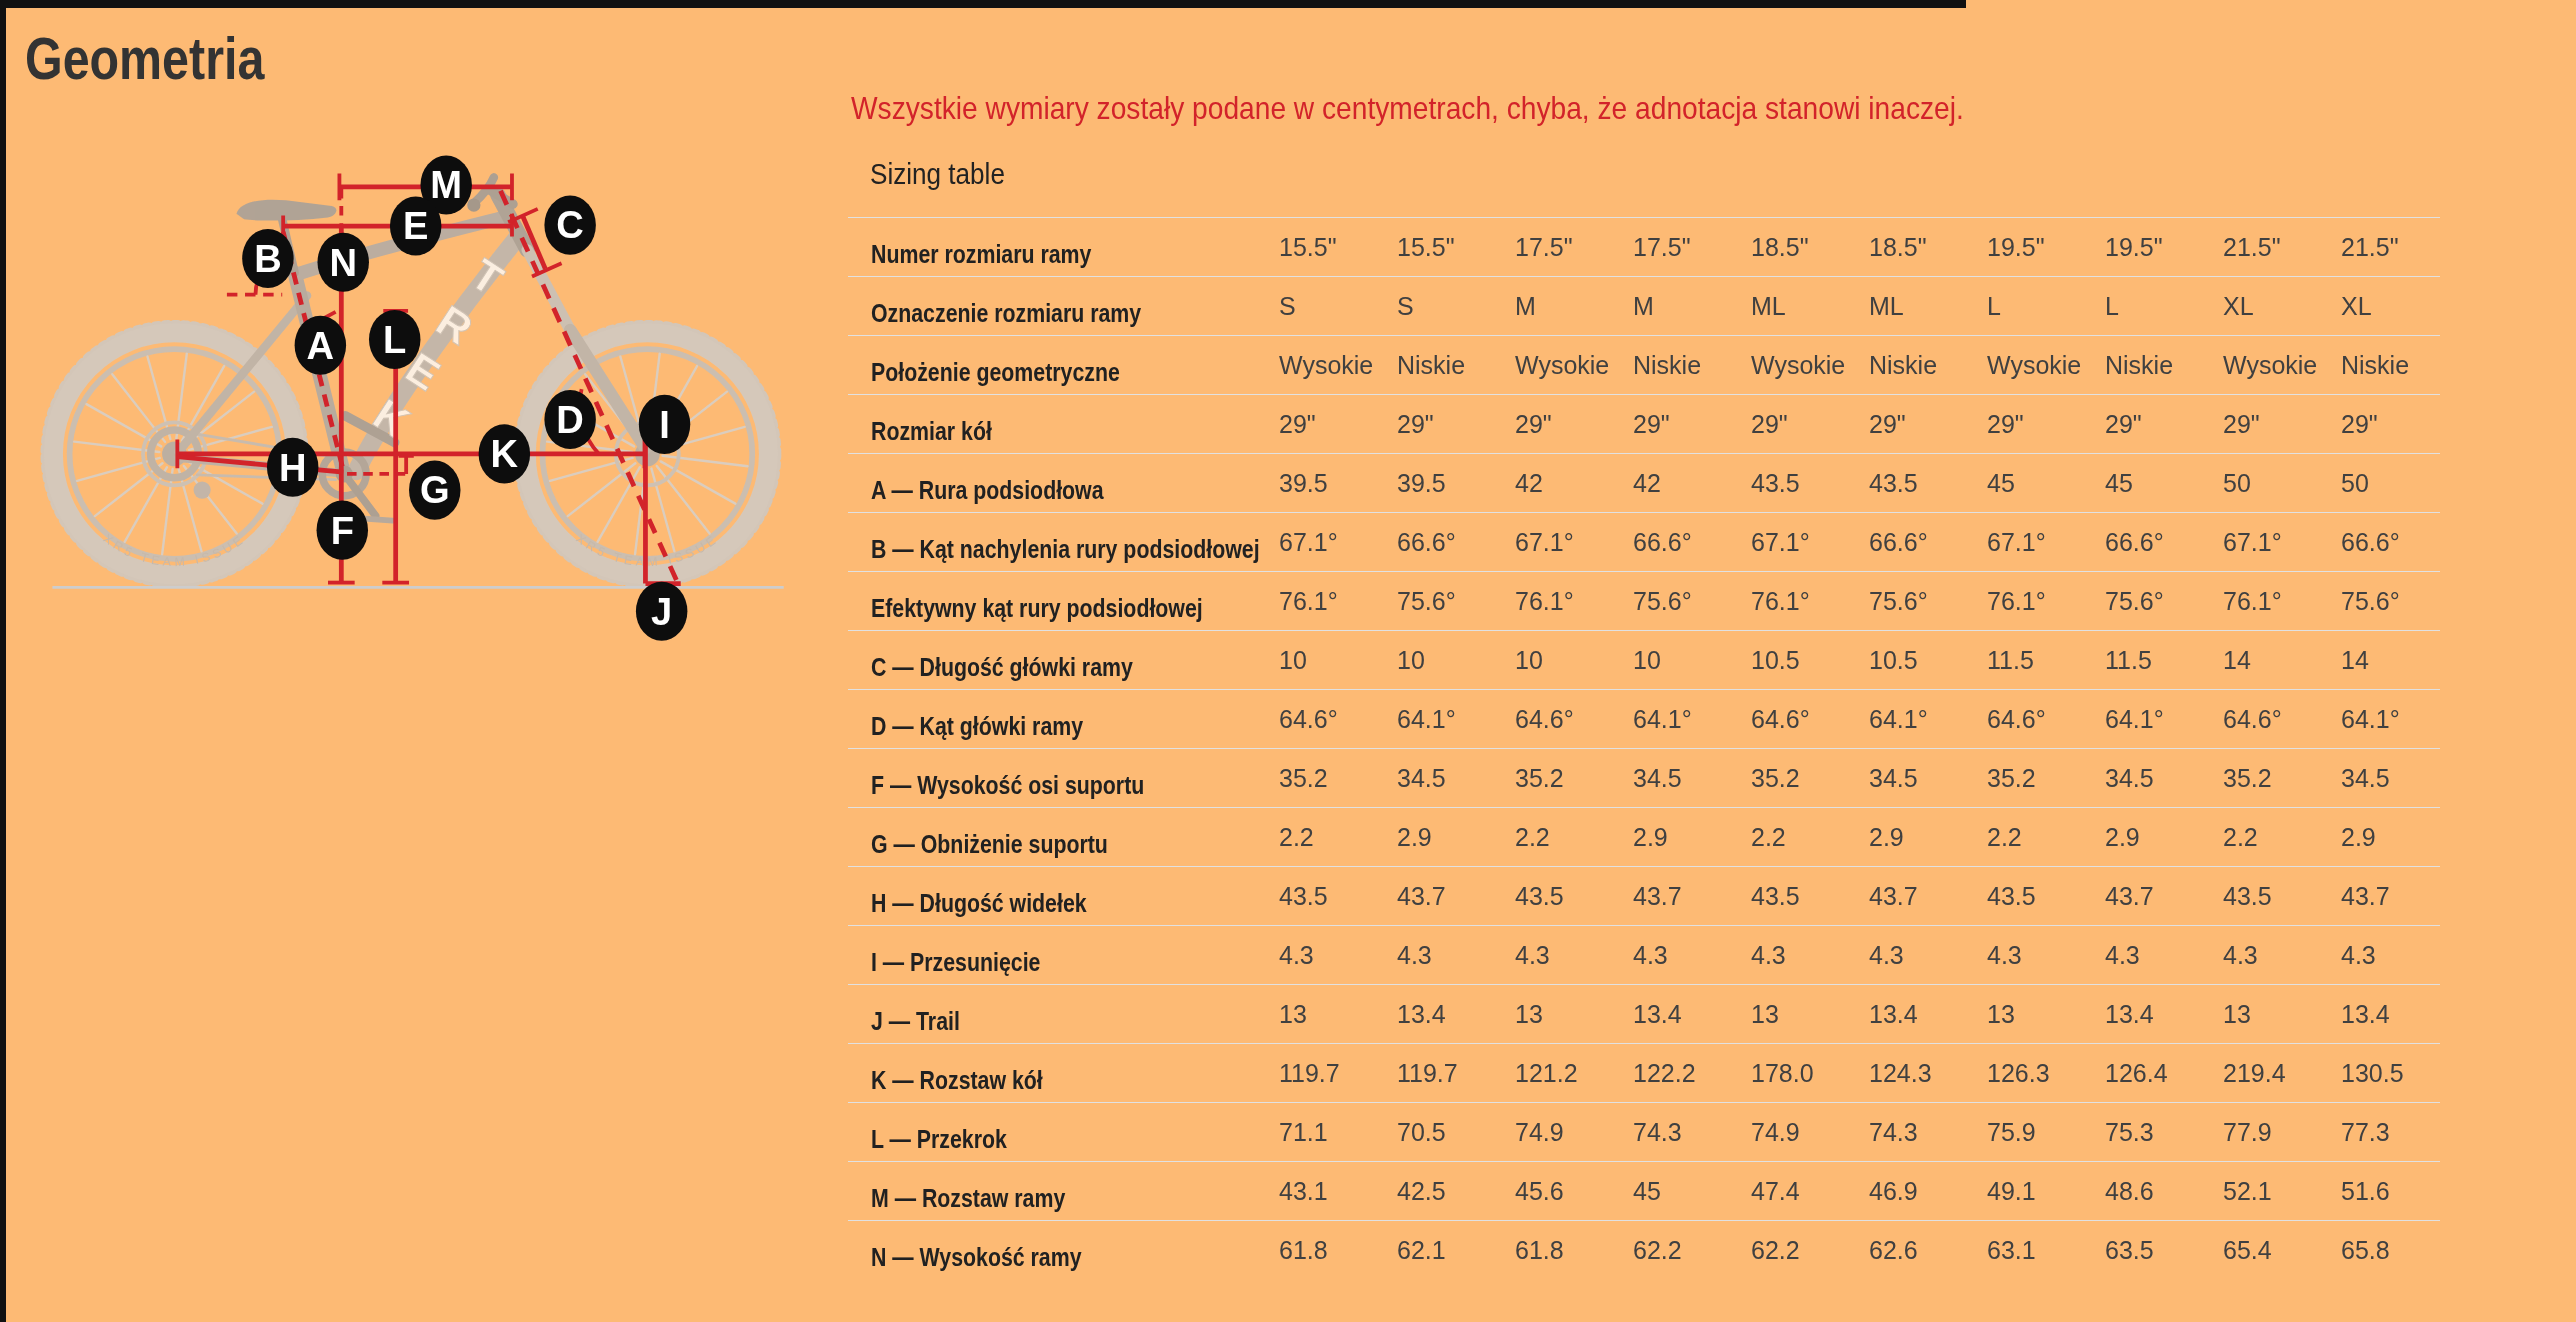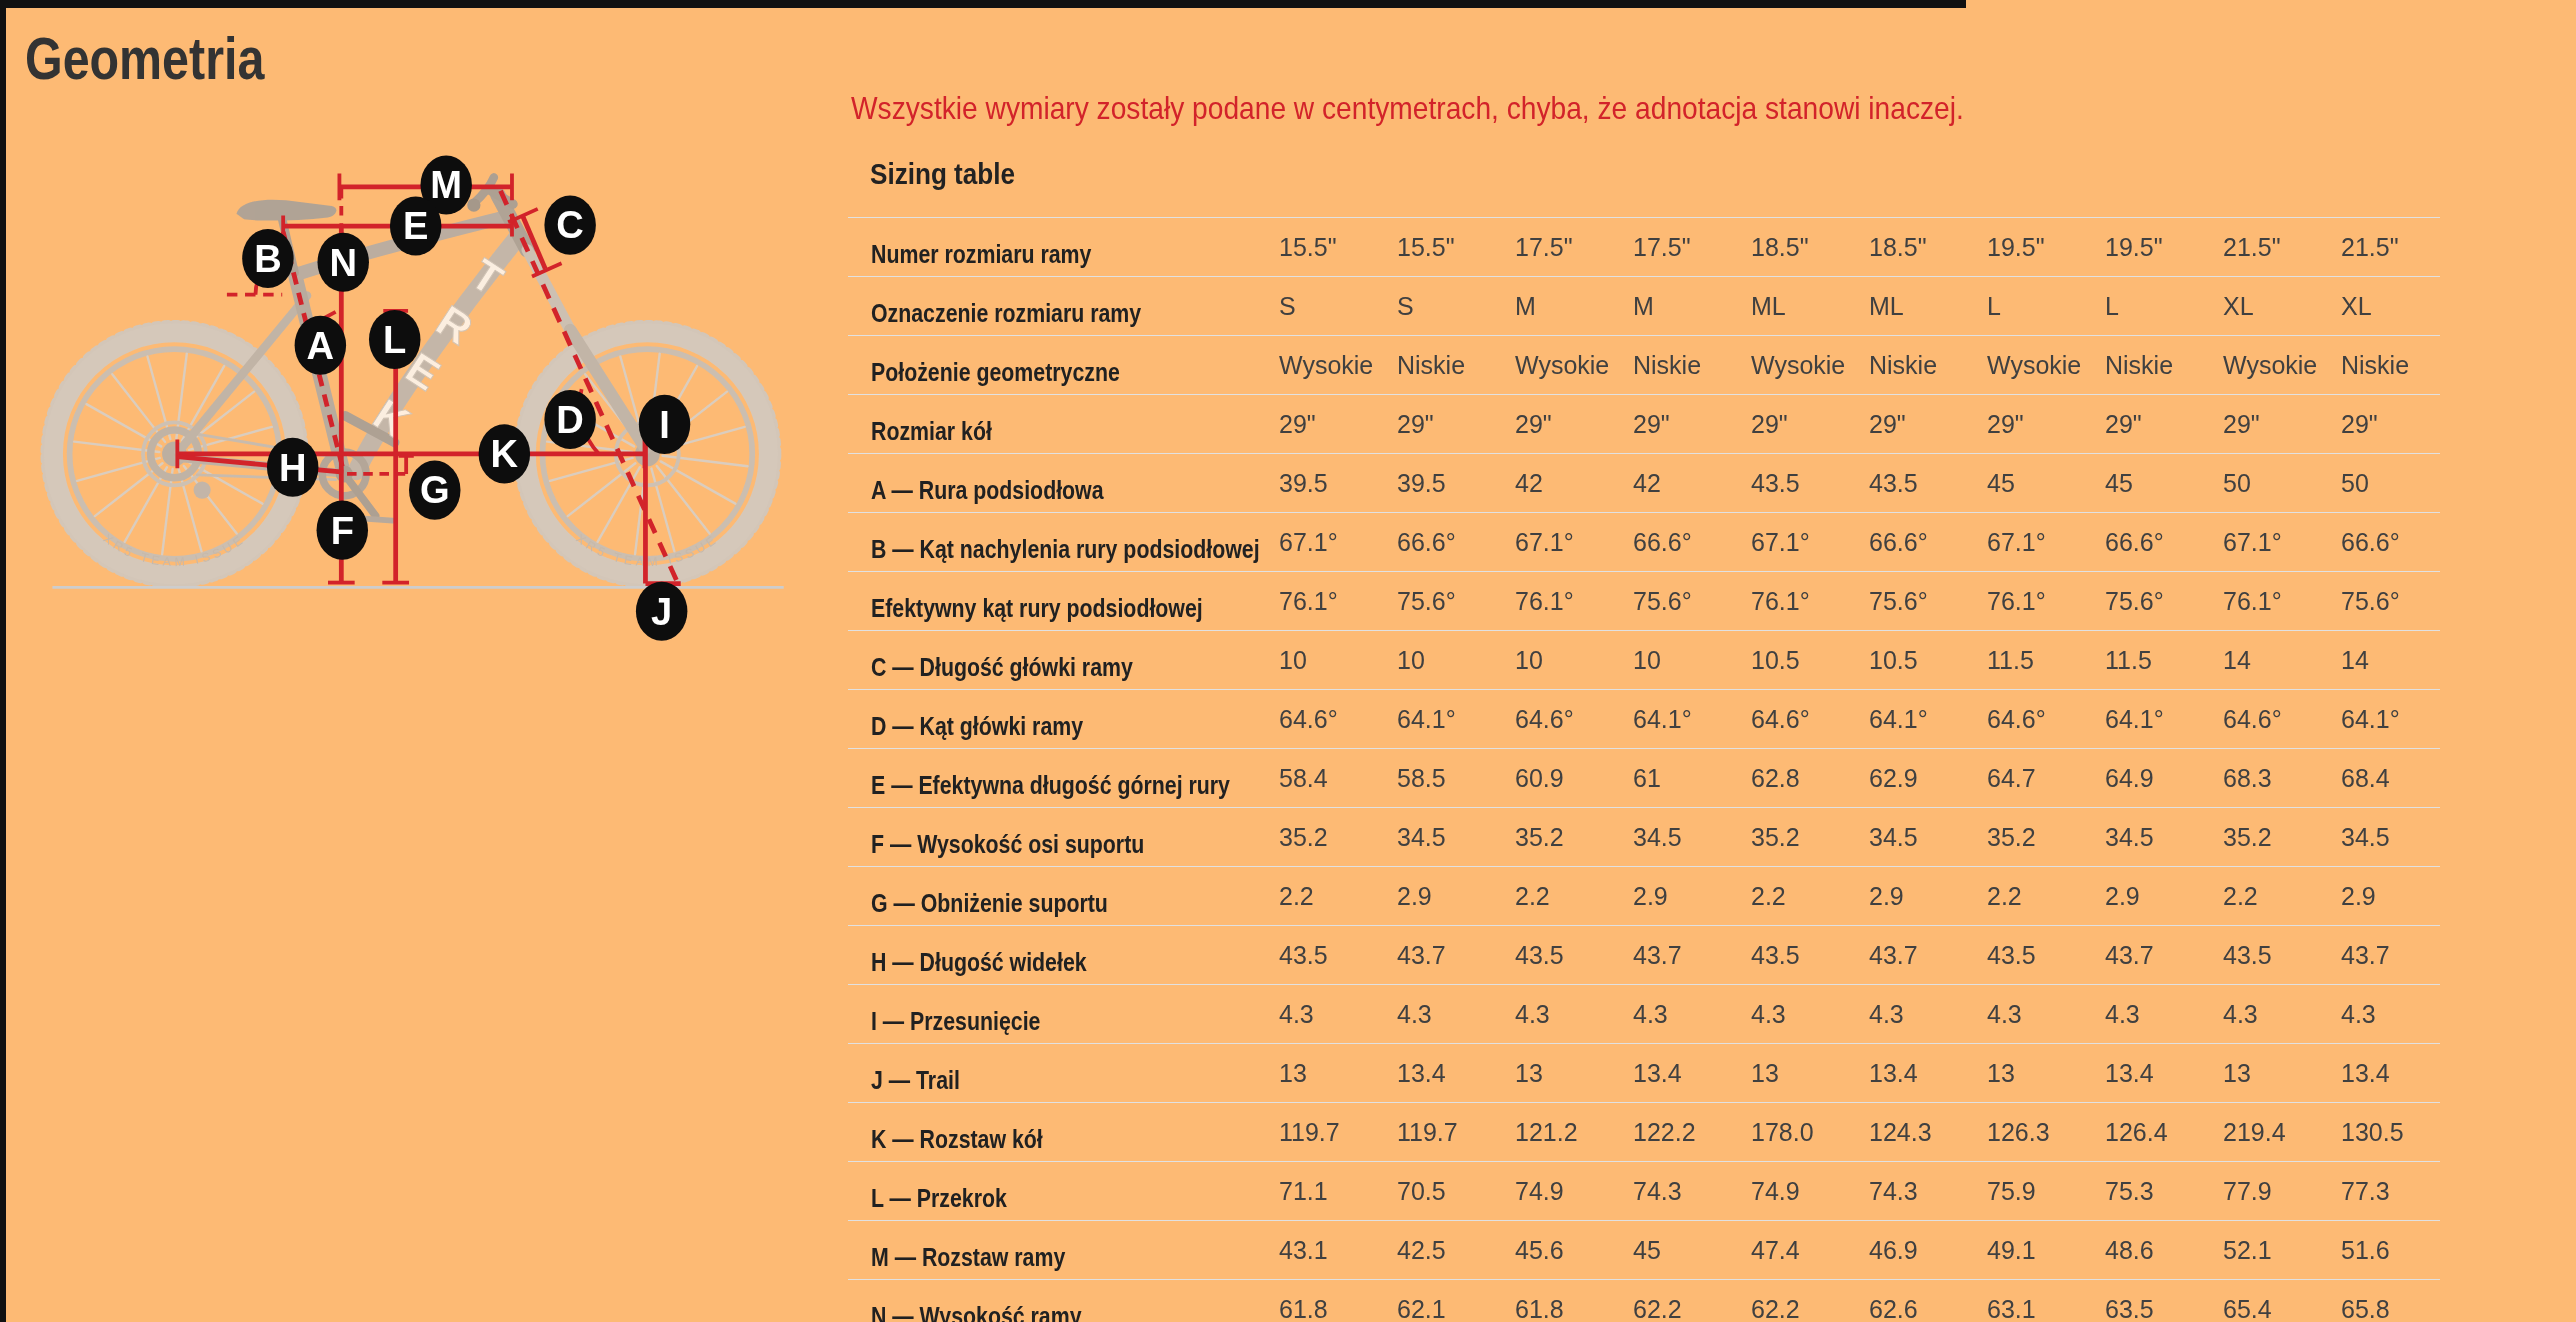--- a/index.html
+++ b/index.html
@@ -7,21 +7,21 @@
         font-family:"Liberation Sans","DejaVu Sans",sans-serif;color:#333;}
   .condensed{display:inline-block;transform:scaleX(.82);transform-origin:0 50%;white-space:nowrap;}
 
   
   #top-border{position:absolute;left:0;top:0;width:1966px;height:7.6px;background:#111;}
   #left-border{position:absolute;left:0;top:0;width:5.7px;height:1322px;background:#111;}
 
   #page-title{position:absolute;left:25px;top:25px;font-size:59px;font-weight:bold;color:#333;letter-spacing:0;}
 
   #dimension-note{position:absolute;left:851px;top:90px;font-size:32px;color:var(--red,#d2232a);}
-  #sizing-heading{position:absolute;left:870px;top:158px;font-size:29px;font-weight:bold;color:#222;}
+  #sizing-heading{position:absolute;left:870px;top:158px;font-size:29px;font-weight:normal;color:#222;}
 
   
   #sizing-table{position:absolute;left:848px;top:217px;width:1592px;}
   .trow{display:grid;grid-template-columns:410px repeat(10,118px);align-items:center;
         height:59px;border-top:1px solid #e1e1e1;box-sizing:border-box;}
   .tlabel{padding-left:23px;font-size:26px;font-weight:bold;color:#212121;overflow:visible;margin-top:15px;}
   .tcell{padding-left:21px;font-size:25px;color:#404040;white-space:nowrap;}
 
   
   #geometry-diagram{position:absolute;left:0;top:124px;width:839px;height:553px;}
@@ -152,33 +152,20 @@
         <div class="tcell">64.6°</div>
         <div class="tcell">64.1°</div>
         <div class="tcell">64.6°</div>
         <div class="tcell">64.1°</div>
         <div class="tcell">64.6°</div>
         <div class="tcell">64.1°</div>
         <div class="tcell">64.6°</div>
         <div class="tcell">64.1°</div>
         <div class="tcell">64.6°</div>
         <div class="tcell">64.1°</div>
-      </div>
-      <div class="trow">
-        <div class="tlabel"><span class="condensed">E — Efektywna długość górnej rury</span></div>
-        <div class="tcell">58.4</div>
-        <div class="tcell">58.5</div>
-        <div class="tcell">60.9</div>
-        <div class="tcell">61</div>
-        <div class="tcell">62.8</div>
-        <div class="tcell">62.9</div>
-        <div class="tcell">64.7</div>
-        <div class="tcell">64.9</div>
-        <div class="tcell">68.3</div>
-        <div class="tcell">68.4</div>
       </div>
       <div class="trow">
         <div class="tlabel"><span class="condensed">F — Wysokość osi suportu</span></div>
         <div class="tcell">35.2</div>
         <div class="tcell">34.5</div>
         <div class="tcell">35.2</div>
         <div class="tcell">34.5</div>
         <div class="tcell">35.2</div>
         <div class="tcell">34.5</div>
         <div class="tcell">35.2</div>

